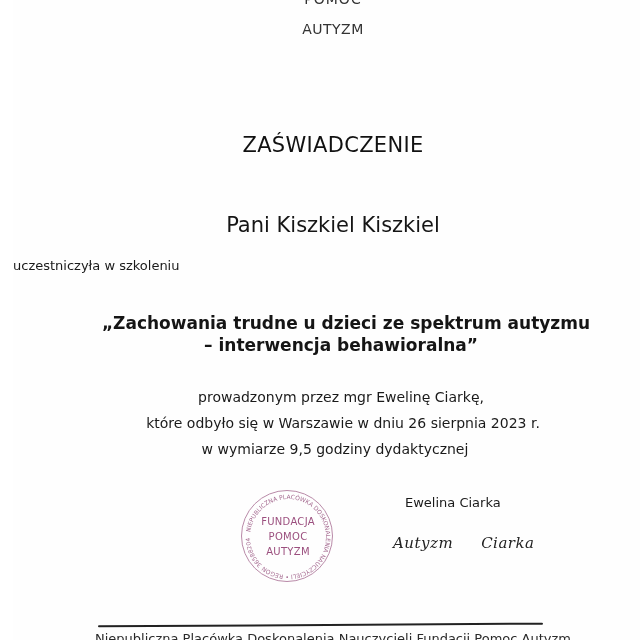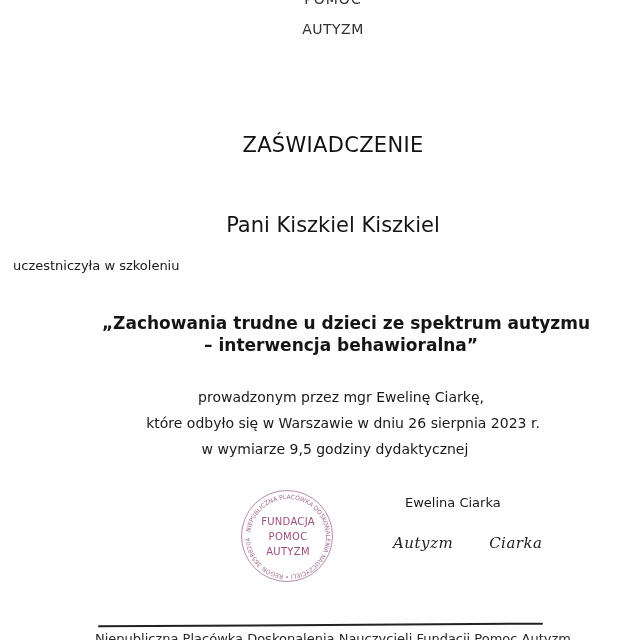--- a/index.html
+++ b/index.html
@@ -113,21 +113,21 @@
     }
     .signature {
       position: absolute;
       left: 380px; top: 534px;
       font-family: "DejaVu Serif", serif;
       font-style: italic;
       font-size: 15px;
       color: #222;
       letter-spacing: 0.5px;
     }
-    .signature span + span { margin-left: 36px; }
+    .signature span + span { margin-left: 28px; }
 
     .stamp {
       position: absolute;
       left: 228px; top: 490px;
       width: 92px; height: 92px;
       border-radius: 50%;
       border: 1.5px solid #b98aa8;
       box-sizing: border-box;
       color: #9b4f7e;
     }

